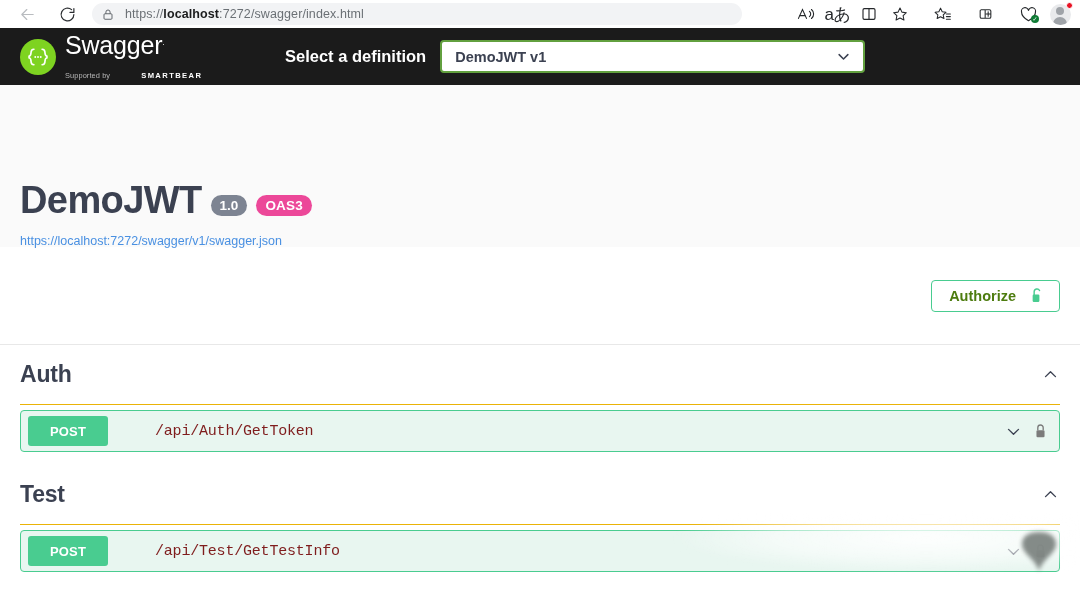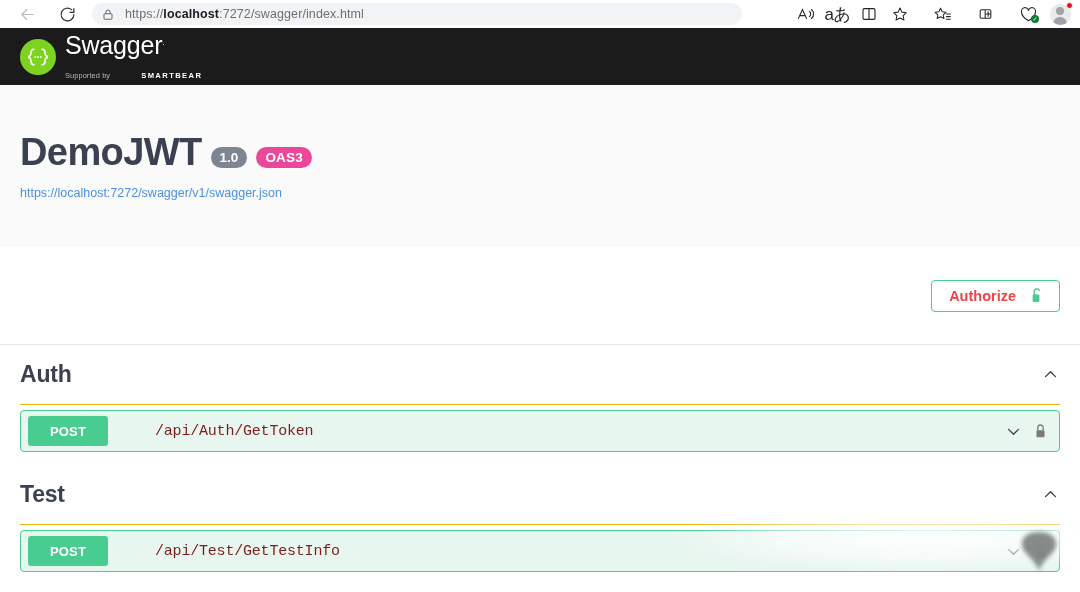--- a/index.html
+++ b/index.html
@@ -151,21 +151,21 @@
     font-size: 14.5px; font-weight: 700; color: #3b4151;
   }
 
   
   .swagger-ui { width: 1080px; background: #fff; }
   .info-block {
     background: #fafafa;
     padding: 46px 20px 28px 20px;
     height: 162px;
   }
-  .title-row { display: flex; align-items: center; }
+  .title-row { display: flex; align-items: center; margin-top: 48px; }
   .api-title {
     font-size: 38px; font-weight: 700; color: #3b4151;
     letter-spacing: -.6px;
   }
   .badge {
     display: inline-flex; align-items: center; justify-content: center;
     height: 21px; padding: 0 9px;
     border-radius: 57px;
     font-size: 13.5px; font-weight: 700; color: #ffffff;
     margin-left: 9px;
@@ -191,21 +191,21 @@
     border: 1.6px solid #49cc90;
     border-radius: 4px;
     background: transparent;
     height: 32px;
     padding: 0 14px 0 17px;
     display: flex; align-items: center;
     gap: 13px;
     cursor: pointer;
   }
   .authorize-label {
-    font-size: 14.5px; font-weight: 700; color: #ef4444;
+    font-size: 14.5px; font-weight: 700; color: #4d7c0f;
   }
 
   .tag-section { padding: 0 20px; }
   .tag-header {
     height: 60px;
     display: flex; align-items: center; justify-content: space-between;
     border-bottom: 1px solid #eab308;
     cursor: pointer;
   }
   .tag-name {
@@ -369,20 +369,31 @@
     </div>
     <div class="logo-text-wrap">
       <div class="logo-word"><span>Swagger</span><span class="tm">.</span></div>
       <div class="logo-sub">
         <span>Supported by</span>
         <span class="sb">SMARTBEAR</span>
       </div>
     </div>
   </div>
 
+  <div class="def-group">
+    <span class="def-label">Select a definition</span>
+    <div class="def-select">
+      <span class="def-select-text">DemoJWT v1</span>
+      <span style="display:flex;color:#3b4151;">
+        <svg width="15" height="15" viewBox="0 0 24 24" fill="none" stroke="currentColor" stroke-width="2.4" stroke-linecap="round" stroke-linejoin="round">
+            <polyline points="5 9 12 16 19 9"></polyline>
+          </svg>
+      </span>
+    </div>
+  </div>
 </div>
 
 <div class="swagger-ui">
 
   <div class="info-block">
     <div class="title-row">
       <span class="api-title">DemoJWT</span>
       <span class="badge version">1.0</span>
       <span class="badge oas">OAS3</span>
     </div>

